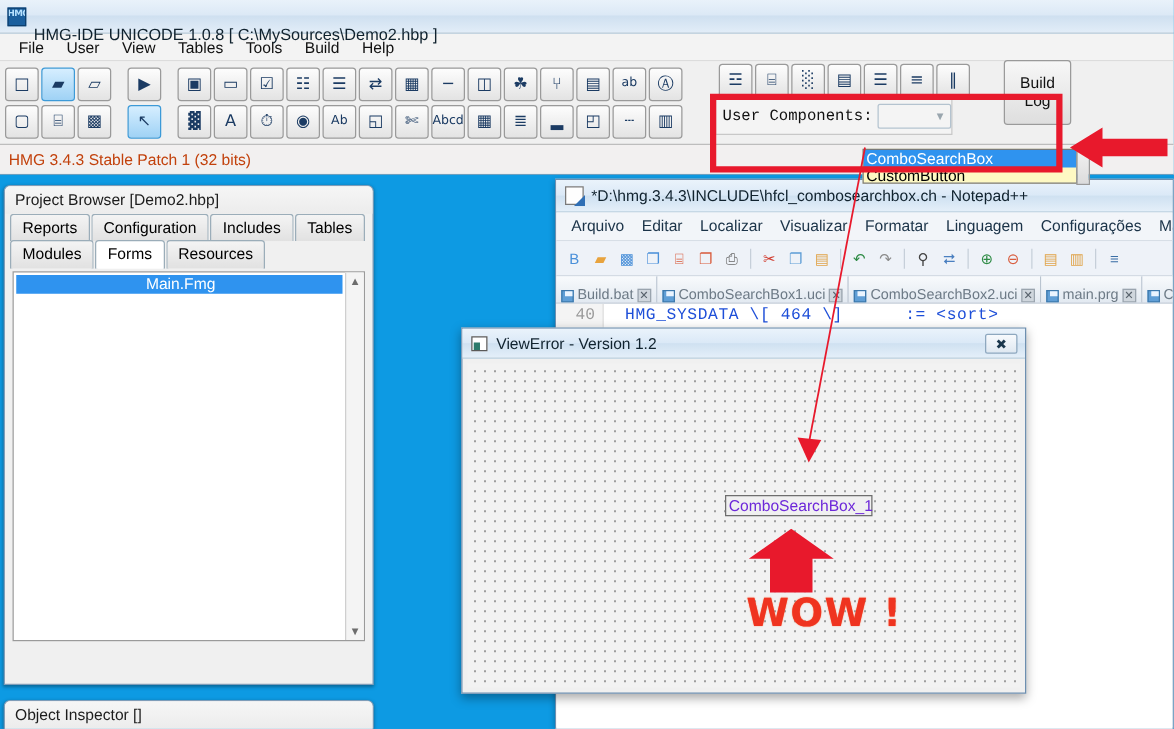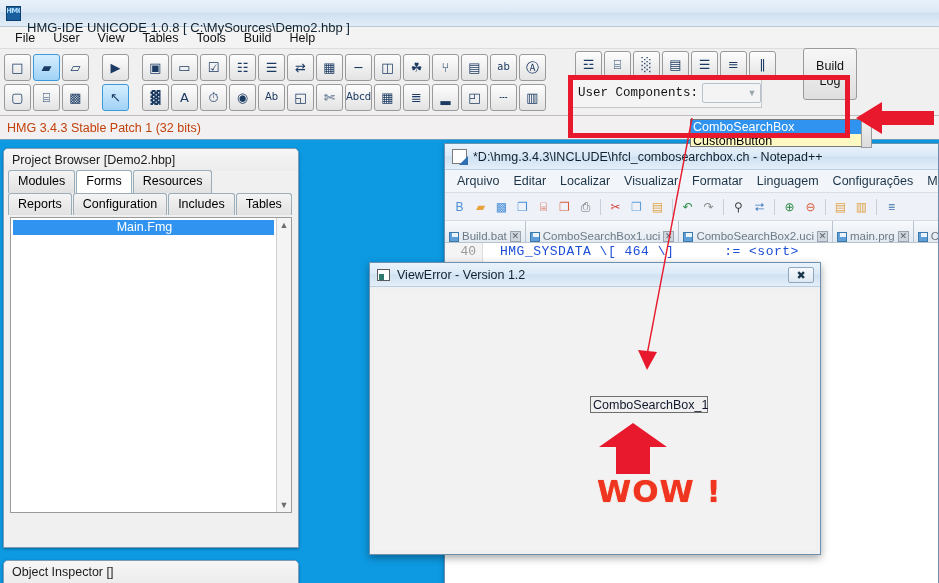--- a/index.html
+++ b/index.html
@@ -267,23 +267,23 @@
   }
   #ve-canvas{
     position:absolute; left:4px; top:28px; right:4px; bottom:4px;
     background-color:#f2f2f2;
     background-image:
       radial-gradient(#9d9d9d 0.6px, transparent 0.7px);
     background-size:8px 8px;
     background-position:2px 2px;
   }
   #combo-ctl{
-    position:absolute; left:216px; top:105px; width:118px; height:17px;
+    position:absolute; left:206px; top:105px; width:118px; height:17px;
     background:#f0f0f0; border:1px solid #6e6e6e;
-    font-size:12.5px; color:#0f172a; line-height:16px; padding-left:2px;
+    font-size:12.5px; color:#6d28d9; line-height:16px; padding-left:2px;
   }
   #wow-arrow{
     position:absolute; left:224px; top:132px; width:70px; height:52px;
   }
   #wow-text{
     position:absolute; left:223px; top:182px;
     font-family:"DejaVu Sans", sans-serif;
     font-size:31px; font-weight:bold; color:#ef3420; letter-spacing:1px;
     text-shadow:0 0 1px #ff6a3d;
   }
@@ -480,30 +480,30 @@
 </div>
 
 <div id="red-box"></div>
 <svg id="red-arrow" viewBox="0 0 80 36">
   <polygon points="0,18 26,2 26,11 78,11 78,25 26,25 26,34" fill="#e8192c"></polygon>
 </svg>
 
 <div id="project-browser">
   <div id="pb-title">Project Browser [Demo2.hbp]</div>
 
-  <div class="pb-tabrow r2" id="pb-tabs2">
-      <div class="pb-tab">Modules</div>
-      <div class="pb-tab active">Forms</div>
-      <div class="pb-tab">Resources</div>
-    </div>
   <div class="pb-tabrow r1" id="pb-tabs1">
       <div class="pb-tab">Reports</div>
       <div class="pb-tab">Configuration</div>
       <div class="pb-tab">Includes</div>
       <div class="pb-tab">Tables</div>
+    </div>
+  <div class="pb-tabrow r2" id="pb-tabs2">
+      <div class="pb-tab">Modules</div>
+      <div class="pb-tab active">Forms</div>
+      <div class="pb-tab">Resources</div>
     </div>
 
   <div id="pb-listwrap">
     <div id="pb-list">
       <div class="pb-list-item sel">Main.Fmg</div>
     </div>
     <div id="pb-scroll">
       <span class="sb-arrow">▲</span>
       <span class="sb-arrow">▼</span>
     </div>

